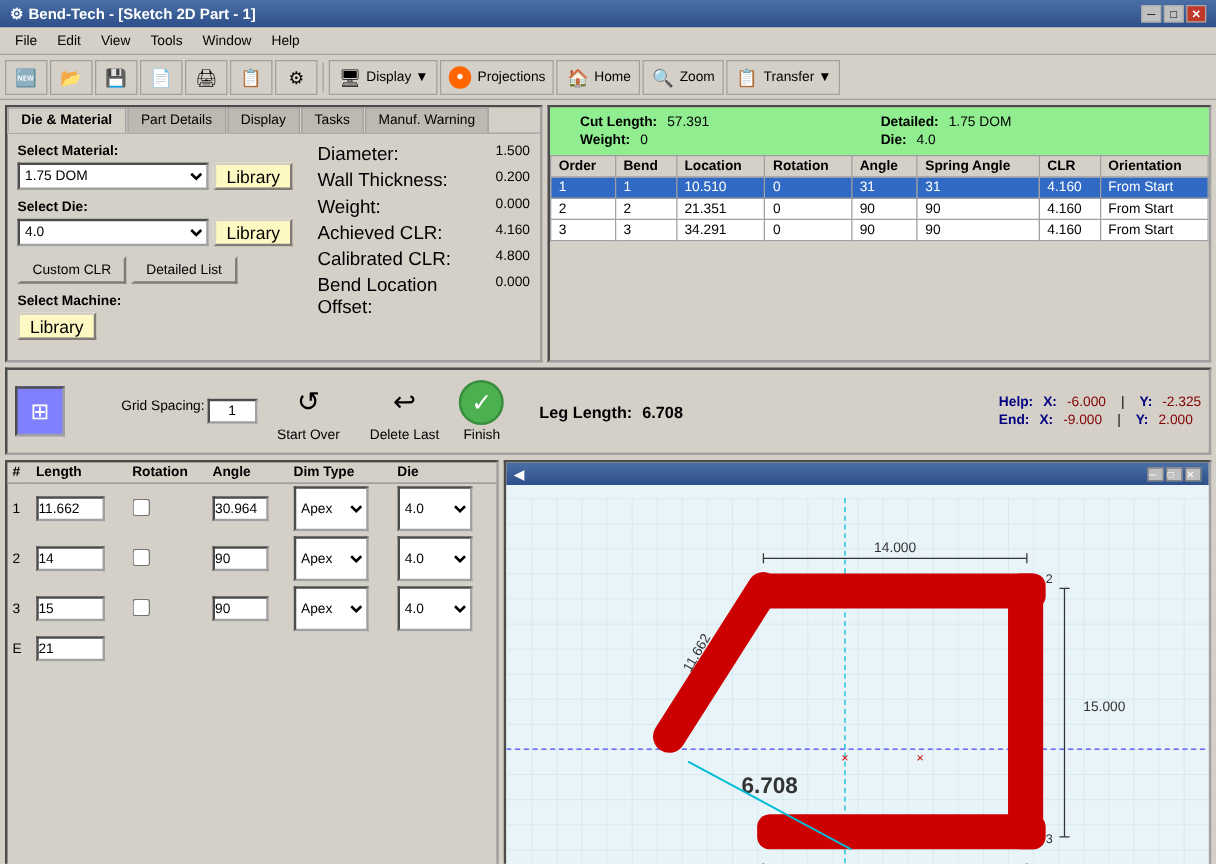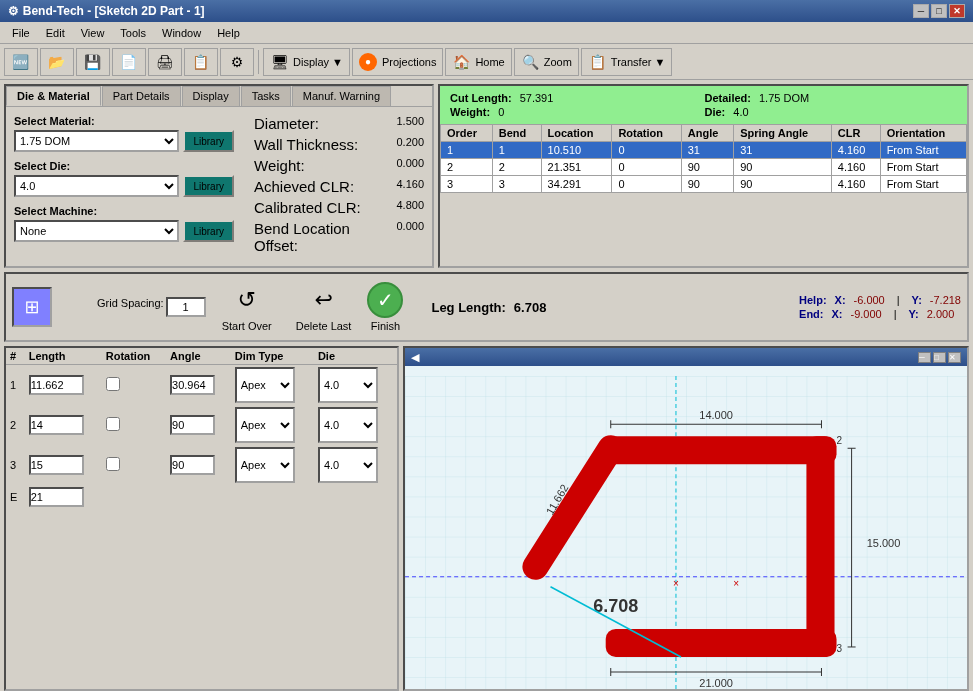--- a/index.html
+++ b/index.html
@@ -134,24 +134,24 @@
     select.combo {
       height: 22px;
       border: 2px inset #a0a0a0;
       background: white;
       font-size: 11px;
       flex: 1;
     }
     .lib-btn {
       height: 22px;
       padding: 0 8px;
-      background: #0f766e;
+      background: #fef9c3;
       border: 2px outset #d4d0c8;
       cursor: pointer;
-      font-size: 10px;
+      font-size: 14px;
     }
 
     .prop-row {
       display: flex;
       justify-content: space-between;
       margin-bottom: 4px;
     }
     .prop-label { font-size: 15px; }
     .prop-value { font-size: 11px; font-weight: normal; }
 
@@ -168,21 +168,21 @@
     .right-panel {
       flex: 1;
       background: #d4d0c8;
       border: 2px inset #a0a0a0;
       display: flex;
       flex-direction: column;
     }
 
     .info-bar {
       background: #90ee90;
-      padding: 6px 10px;
+      padding: 6px 24px;
       display: grid;
       grid-template-columns: 1fr 1fr;
       gap: 2px;
     }
     .info-row { display: flex; gap: 8px; font-size: 11px; }
     .info-key { font-weight: bold; }
 
     .bend-table { width: 100%; border-collapse: collapse; padding-left: 48px; }
     .bend-table th {
       background: #d4d0c8;
@@ -456,26 +456,27 @@
           </div>
           <div class="field-group">
             <div class="field-label">Select Die:</div>
             <div class="field-row">
               <select class="combo">
                 <option>4.0</option>
               </select>
               <button class="lib-btn">Library</button>
             </div>
           </div>
+          <div class="btn-row">
+            <button class="action-btn">Custom CLR</button>
+            <button class="action-btn">Detailed List</button>
+          </div>
           <div class="field-group" style="margin-top: 8px;">
             <div class="field-label">Select Machine:</div>
             <div class="field-row">
-              <select class="combo">
-                <option>None</option>
-              </select>
               <button class="lib-btn">Library</button>
             </div>
           </div>
         </div>
         <div class="right-col">
           <div class="prop-row">
             <span class="prop-label">Diameter:</span>
             <span class="prop-value">1.500</span>
           </div>
           <div class="prop-row">
@@ -594,21 +595,21 @@
       <span style="font-weight: bold; font-size: 13px;">Leg Length:</span>
       <span style="font-weight: bold; font-size: 13px;">6.708</span>
     </div>
     <div style="margin-left: auto; display: flex; flex-direction: column; gap: 2px;">
       <div class="coord-row">
         <span class="coord-label">Help:</span>
         <span class="coord-label">X:</span>
         <span class="coord-val">-6.000</span>
         <span style="margin: 0 4px;">|</span>
         <span class="coord-label">Y:</span>
-        <span class="coord-val">-7.218</span>
+        <span class="coord-val">-2.325</span>
       </div>
       <div class="coord-row">
         <span class="coord-label">End:</span>
         <span class="coord-label">X:</span>
         <span class="coord-val">-9.000</span>
         <span style="margin: 0 4px;">|</span>
         <span class="coord-label">Y:</span>
         <span class="coord-val">2.000</span>
       </div>
     </div>

